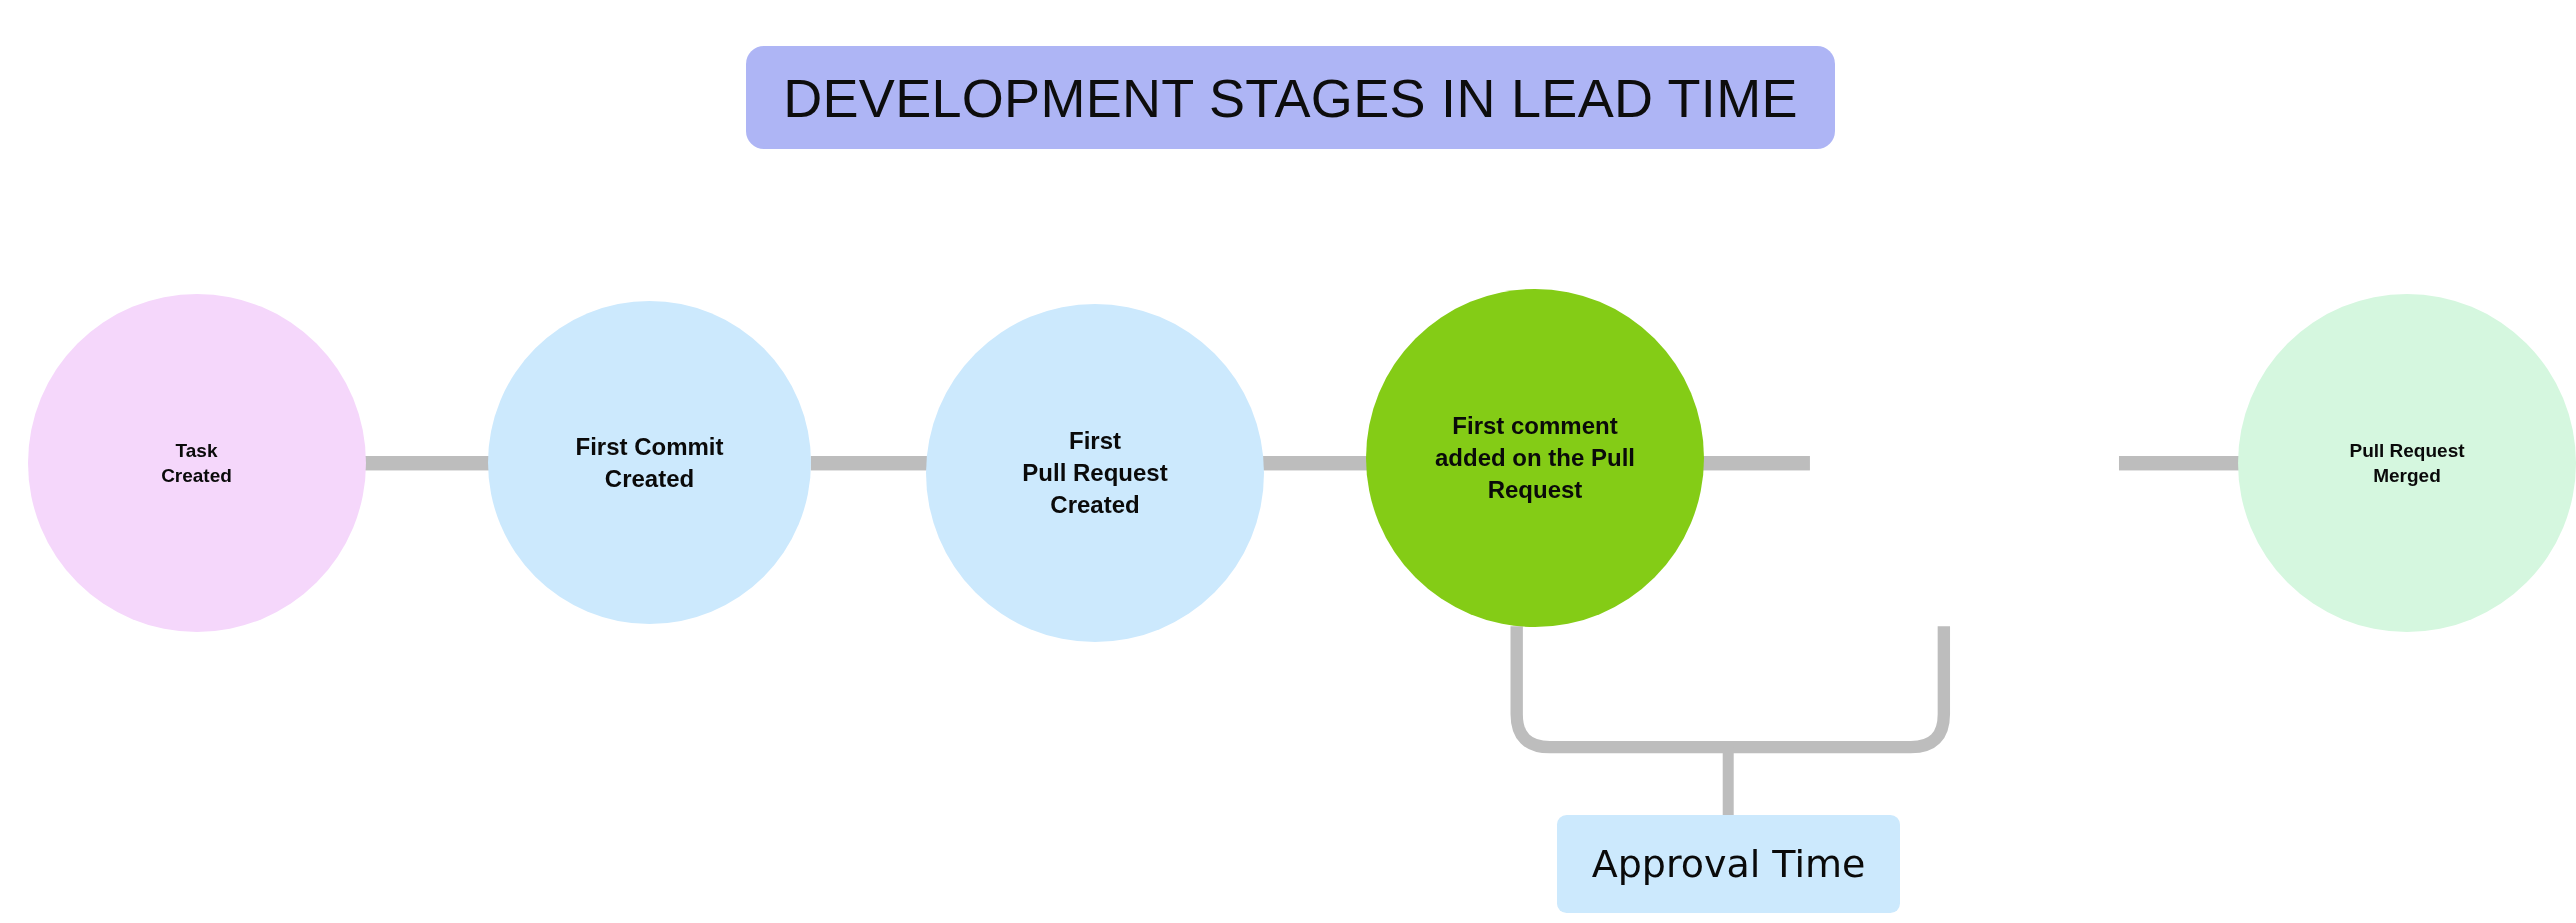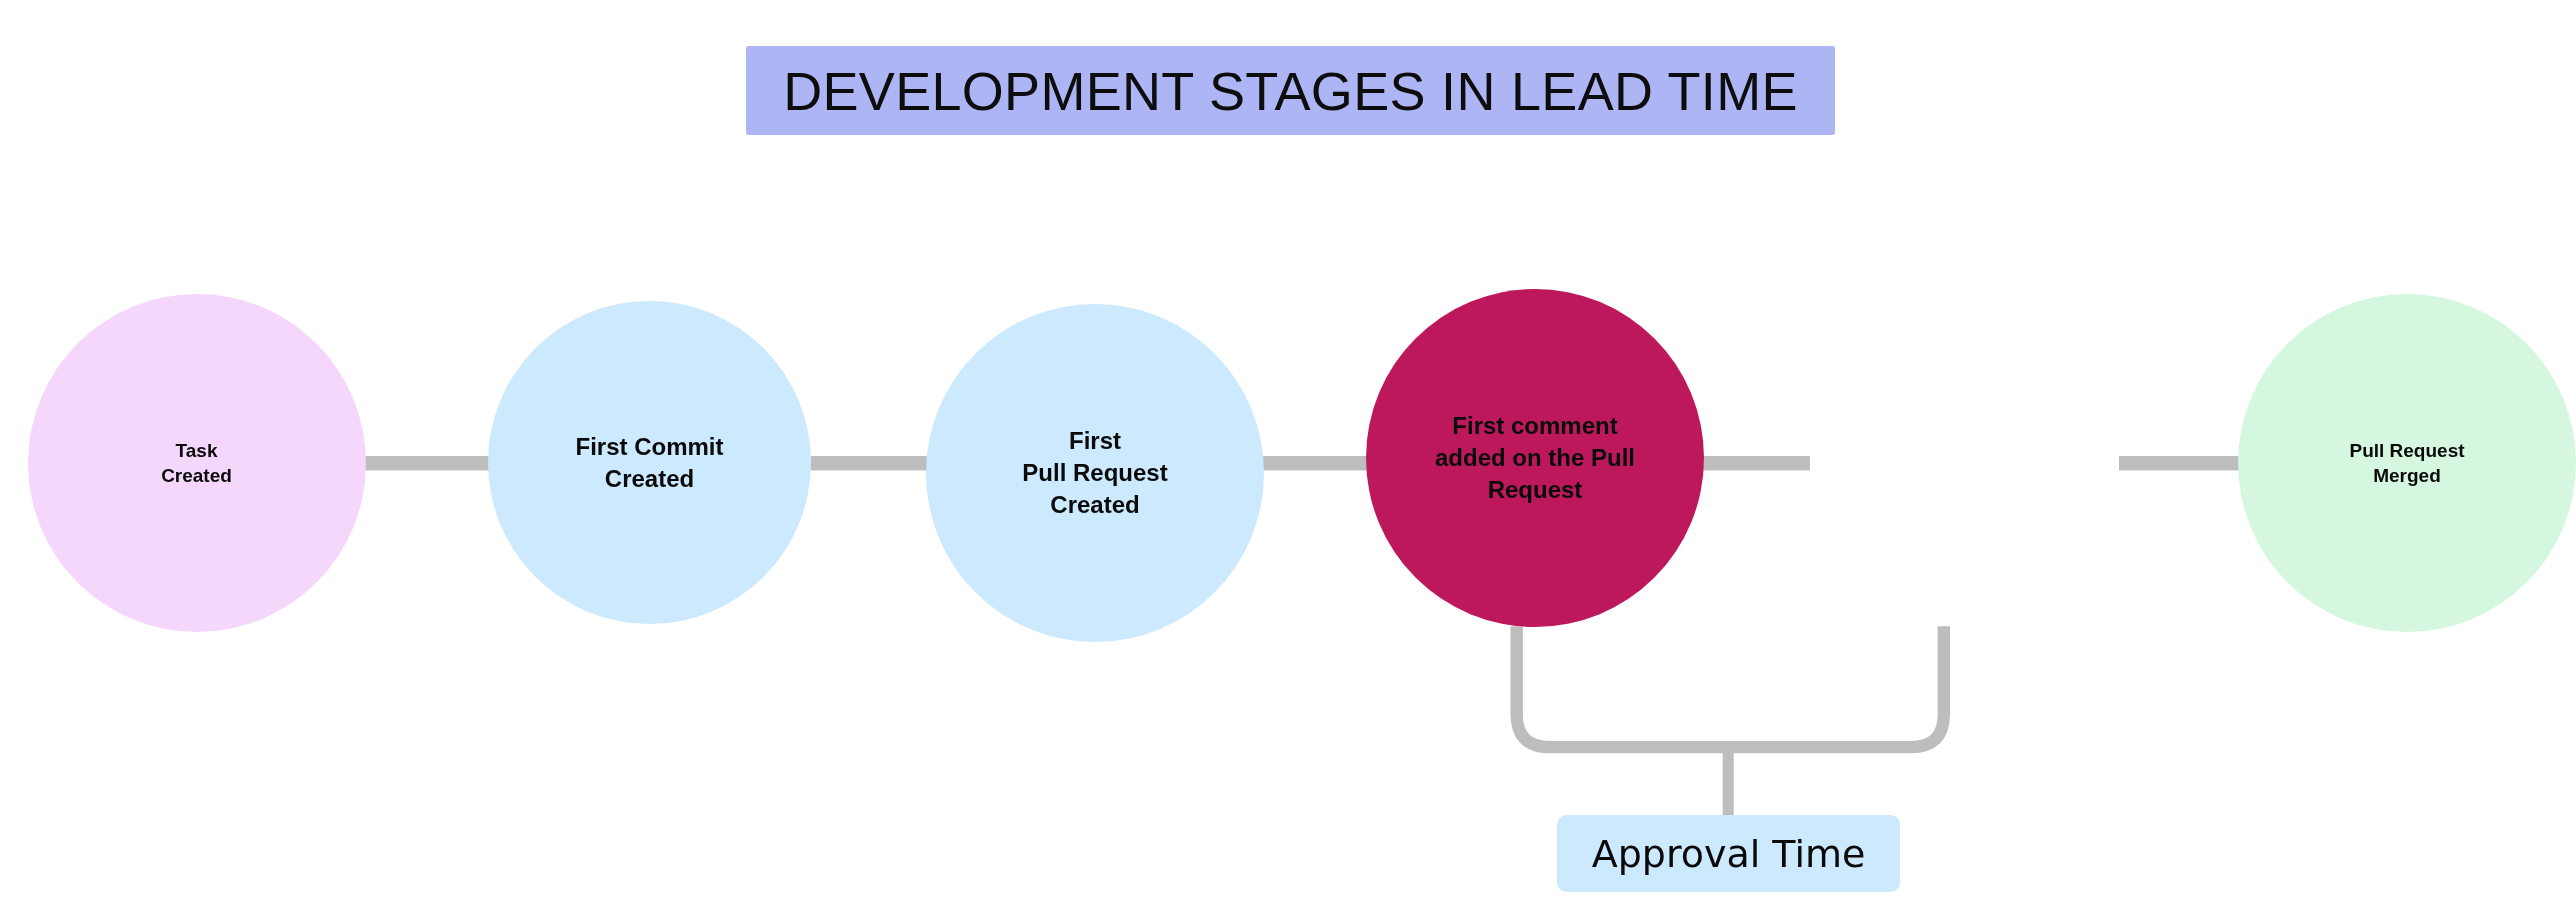--- a/index.html
+++ b/index.html
@@ -19,23 +19,23 @@
     background: #ffffff;
     overflow: hidden;
   }
 
   
   #title-bar {
     position: absolute;
     left: 746px;
     top: 46px;
     width: 1089px;
-    height: 89px;
+    height: 103px;
     background: #AEB5F5;
-    border-radius: 3px;
+    border-radius: 18px;
     display: flex;
     align-items: center;
     justify-content: center;
     box-sizing: border-box;
   }
   #title-text {
     font-family: "Liberation Sans", sans-serif;
     font-size: 54px;
     font-weight: 400;
     letter-spacing: 0.3px;
@@ -78,21 +78,21 @@
 
   .label-lg { font-size: 19px; }
   .label-md { font-size: 24px; }
 
   
   #approval-tag {
     position: absolute;
     left: 1557px;
     top: 815px;
     width: 343px;
-    height: 77px;
+    height: 98px;
     background: #CCE9FD;
     border-radius: 9.6px;
     display: flex;
     align-items: center;
     justify-content: center;
     box-sizing: border-box;
   }
   #approval-tag-text {
     font-family: "DejaVu Sans", sans-serif;
     font-size: 38px;
@@ -133,21 +133,21 @@
     <span class="stage-label label-md">First Commit
 Created</span>
   </div>
 
   <div class="stage-node node-size-lg" style="left:926px; top:304px; background:#CCE9FD;">
     <span class="stage-label label-md">First
 Pull Request
 Created</span>
   </div>
 
-  <div class="stage-node node-size-lg" style="left:1366px; top:289px; background:#be185d;">
+  <div class="stage-node node-size-lg" style="left:1366px; top:289px; background:#84cc16;">
     <span class="stage-label label-md">First comment
 added on the Pull
 Request</span>
   </div>
 
 
   <div class="stage-node node-size-lg" style="left:2238px; top:294px; background:#D5F7DF;">
     <span class="stage-label label-lg">Pull Request
 Merged</span>
   </div>

